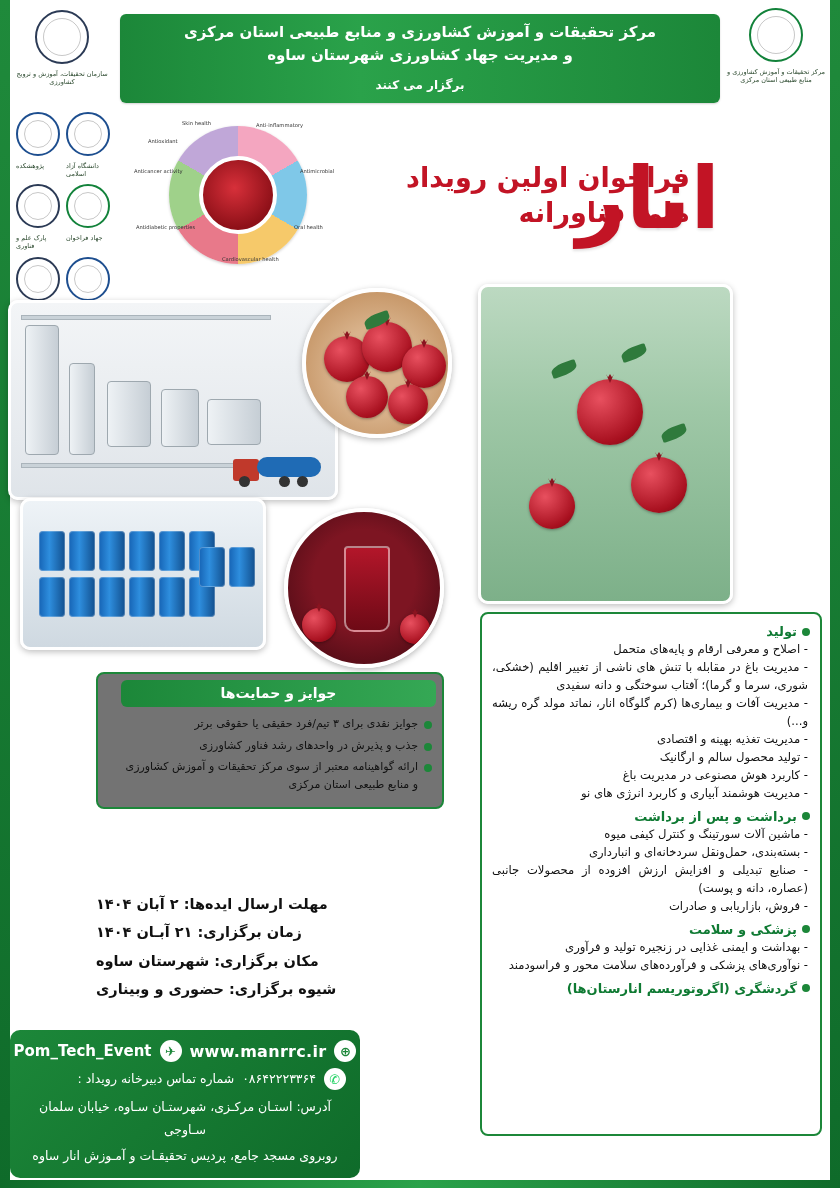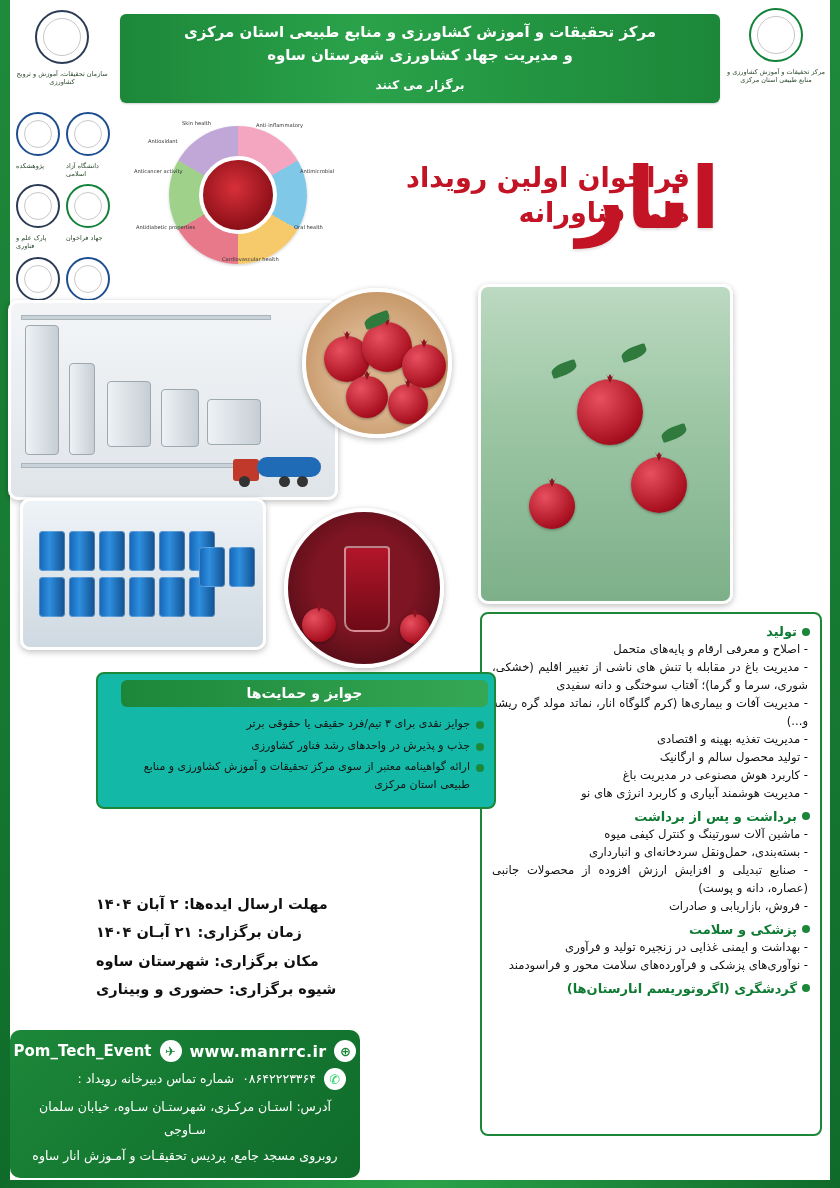--- a/index.html
+++ b/index.html
@@ -188,22 +188,22 @@
     width: 8px; height: 8px; border-radius: 50%; background:#1c8739; flex:0 0 auto;
   }
   .axis-items { list-style: none; margin:0; padding:0; }
   .axis-items li {
     font-size: 11.6px; line-height: 1.55; color:#111; text-align: justify;
     text-align-last: right; padding-right: 2px;
   }
 
   
   .awards-box {
-    position:absolute; left: 96px; top: 672px; width: 400px;
-    border: 2px solid #1c8739; border-radius: 8px; background:#14b8a6;
+    position:absolute; left: 96px; top: 672px; width: 348px;
+    border: 2px solid #1c8739; border-radius: 8px; background:#737373;
     padding: 0 10px 10px 27px; direction: rtl;
   }
   .awards-header {
     background: linear-gradient(90deg,#1c8739,#35a855);
     color:#fff; border-radius:6px; text-align:center;
     padding: 5px 8px 6px; margin: 6px -4px 8px -4px;
     font-size: 14px; font-weight:bold;
   }
   .awards-list { list-style:none; margin:0; padding:0; }
   .awards-list li {

